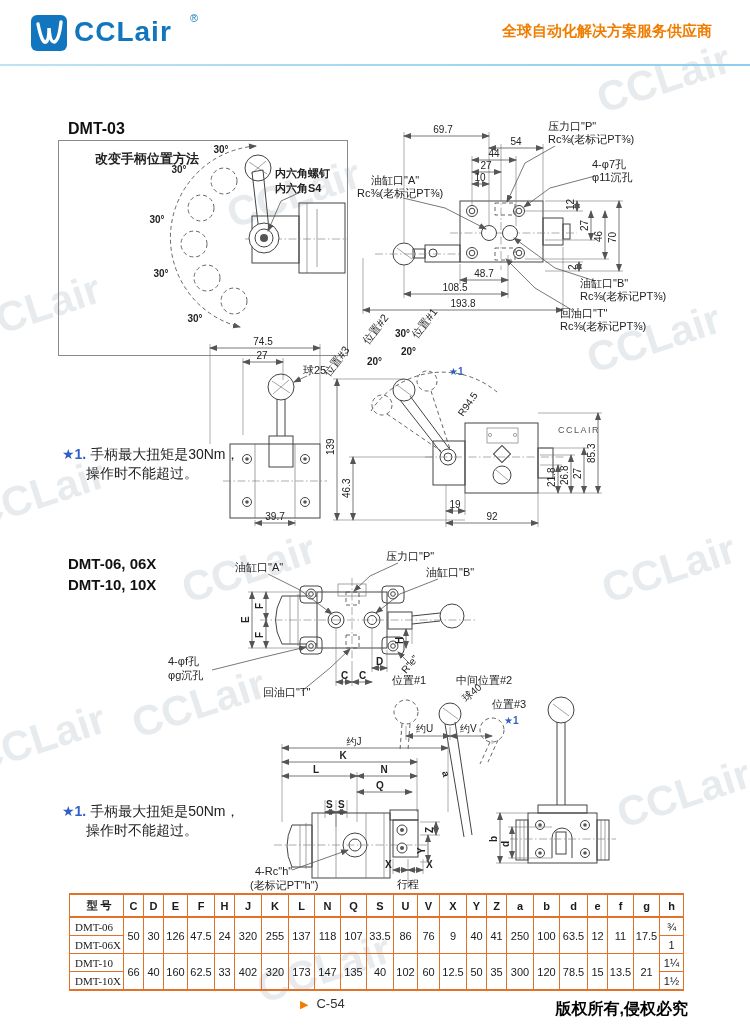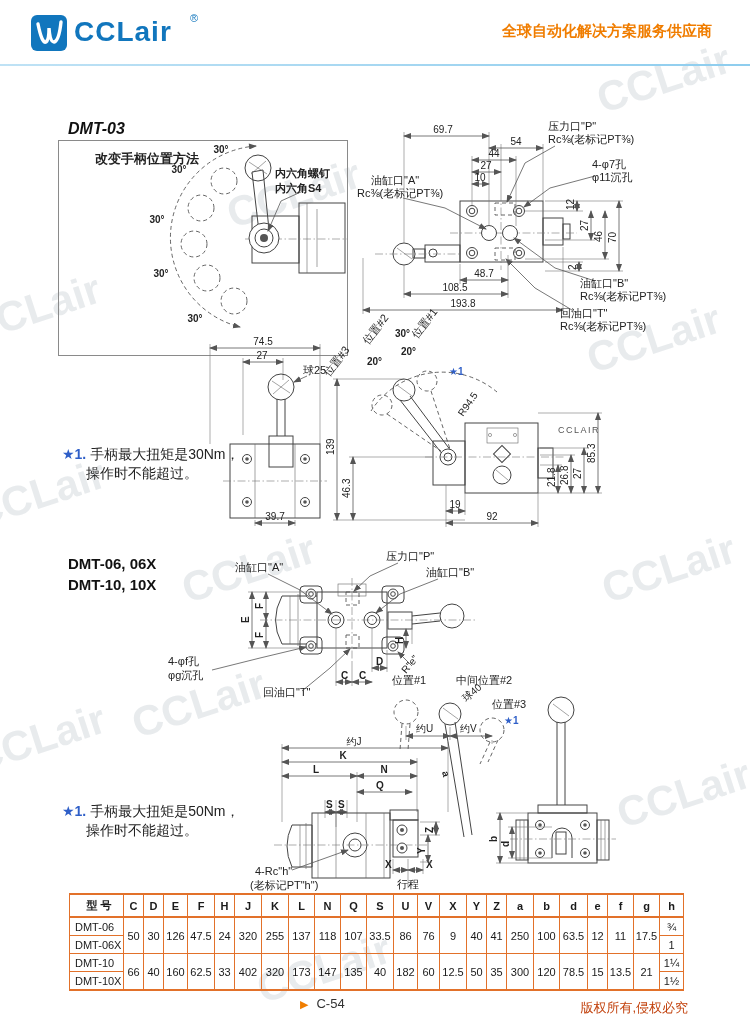--- a/index.html
+++ b/index.html
@@ -45,26 +45,26 @@
   .wm{position:absolute;font-size:42px;font-weight:bold;color:rgba(150,162,175,.22);
       transform:rotate(-18deg);pointer-events:none;white-space:nowrap;}
 
   
   #dimtable{position:absolute;left:69px;top:893px;border-collapse:collapse;table-layout:fixed;width:614px;
             font-size:11px;}
   #dimtable th,#dimtable td{border:1px solid #e2712a;text-align:center;padding:0;height:17px;
             overflow:hidden;white-space:nowrap;}
   #dimtable th{height:21px;font-weight:bold;border-bottom:2px solid #e2712a;}
   #dimtable{border-top:2.5px solid #e2712a;border-bottom:2.5px solid #e2712a;}
-  #dimtable .model{text-align:left;padding-left:5px;}
+  #dimtable .model{text-align:left;padding-left:5px;font-family:Liberation Serif, serif;}
 
   
   #pageno{position:absolute;left:300px;top:996px;font-size:13px;color:#333;}
   #pageno .tri{color:#f07d00;font-size:11px;margin-right:8px;}
-  #copyright{position:absolute;right:62px;top:999px;font-size:13px;font-weight:normal;color:#c2410c;}
+  #copyright{position:absolute;right:62px;top:999px;font-size:16px;font-weight:bold;color:#000000;}
 </style>
 </head>
 <body>
 
 <div id="page">
 
   <div class="wm" style="left:595px;top:55px;">CCLair</div>
   <div class="wm" style="left:225px;top:170px;">CCLair</div>
   <div class="wm" style="left:-35px;top:285px;">CCLair</div>
   <div class="wm" style="left:585px;top:315px;">CCLair</div>
@@ -81,21 +81,21 @@
       <rect x="1" y="1" width="36" height="36" rx="6" fill="#1176bd"></rect>
       <path d="M8,10 Q12,30 16,28 Q19,26 19,14 Q20,28 24,28 Q29,27 31,8" stroke="#ffffff" stroke-width="3.4" fill="none" stroke-linecap="round"></path>
     </svg>
   </div>
   <div id="logo-text">CCLair</div>
   <div id="logo-reg">®</div>
   <div id="tagline">全球自动化解决方案服务供应商</div>
   <div id="hdr-rule"></div>
 
 
-  <div class="model-title" style="left:68px;top:120px;font-style:italic;">DMT-03</div>
+  <div class="model-title" style="left:68px;top:120px;">DMT-03</div>
 
   <div id="diagbox">
     <svg width="288" height="214" viewBox="0 0 288 214">
       <defs>
         <marker id="arrS" markerWidth="9" markerHeight="8" refX="1" refY="3" orient="auto" markerUnits="userSpaceOnUse">
           <path d="M8,0 L0,3 L8,6 Z" fill="#555"></path>
         </marker>
         <marker id="arrE" markerWidth="9" markerHeight="8" refX="7" refY="3" orient="auto" markerUnits="userSpaceOnUse">
           <path d="M0,0 L8,3 L0,6 Z" fill="#555"></path>
         </marker>
@@ -633,21 +633,21 @@
           <td rowspan="2">40</td>
           <td rowspan="2">160</td>
           <td rowspan="2">62.5</td>
           <td rowspan="2">33</td>
           <td rowspan="2">402</td>
           <td rowspan="2">320</td>
           <td rowspan="2">173</td>
           <td rowspan="2">147</td>
           <td rowspan="2">135</td>
           <td rowspan="2">40</td>
-          <td rowspan="2">182</td>
+          <td rowspan="2">102</td>
           <td rowspan="2">60</td>
           <td rowspan="2">12.5</td>
           <td rowspan="2">50</td>
           <td rowspan="2">35</td>
           <td rowspan="2">300</td>
           <td rowspan="2">120</td>
           <td rowspan="2">78.5</td>
           <td rowspan="2">15</td>
           <td rowspan="2">13.5</td>
           <td rowspan="2">21</td>

